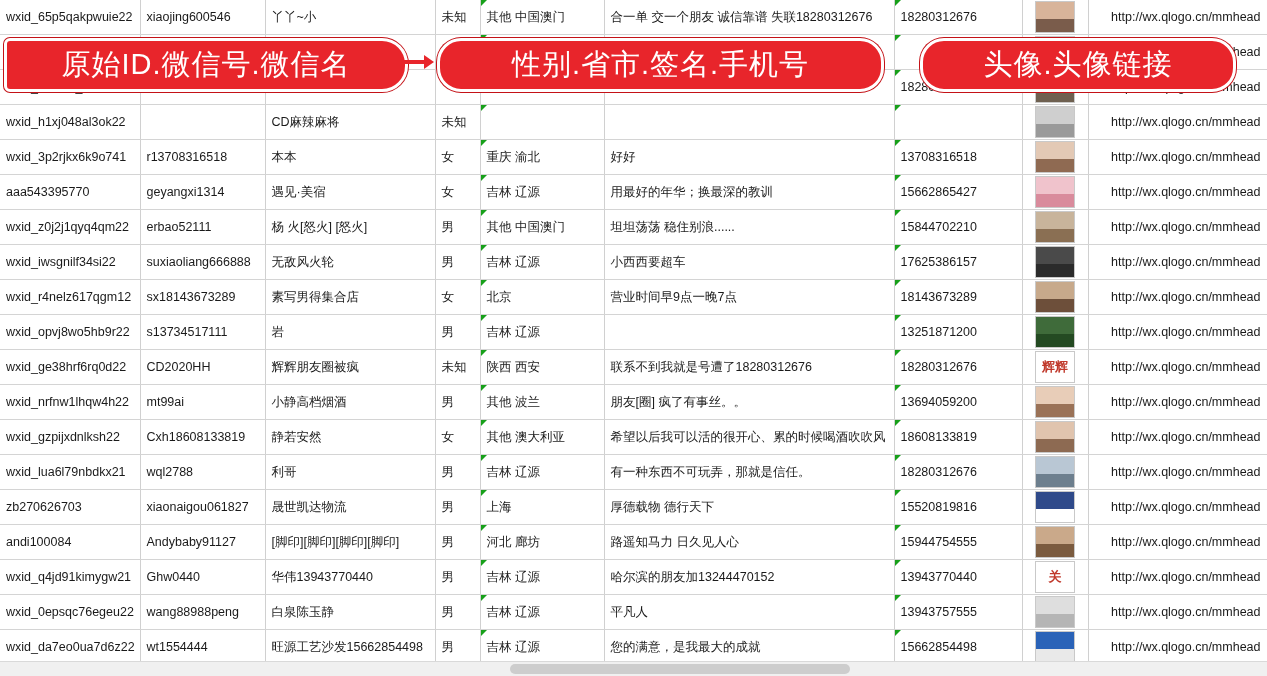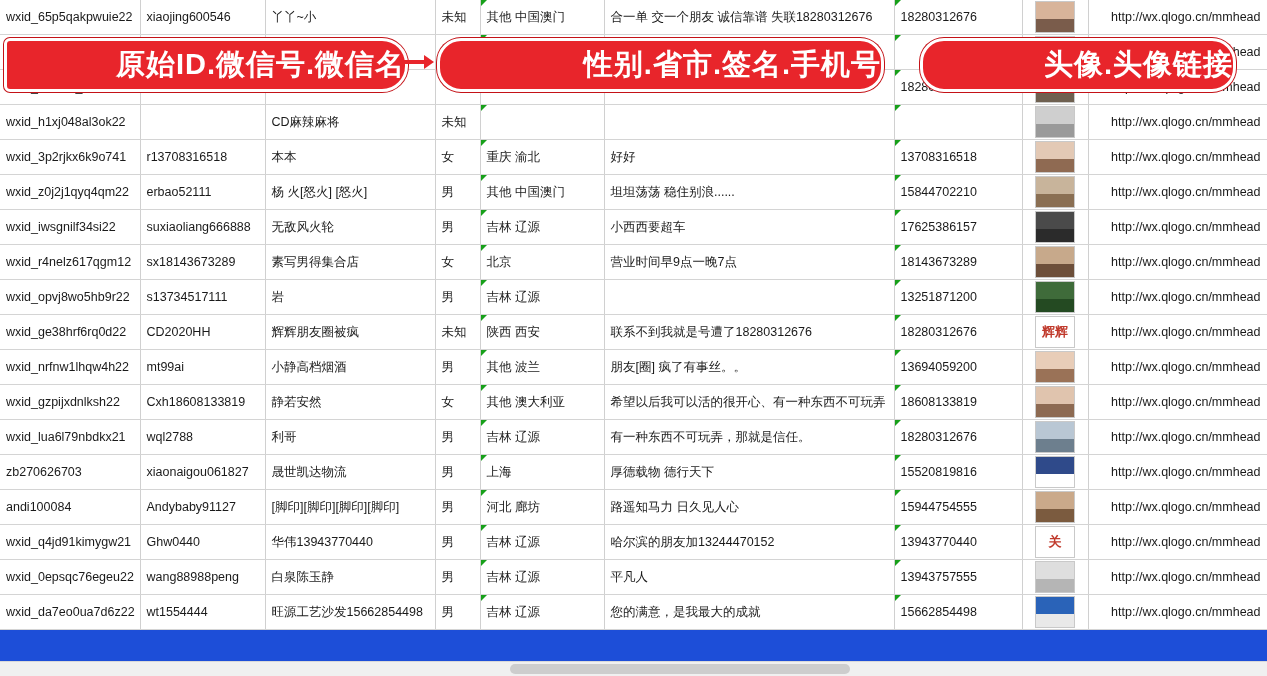--- a/index.html
+++ b/index.html
@@ -104,28 +104,28 @@
     text-align: center;
     font-size: 13px;
     font-weight: bold;
     color: #c0392b;
   }
 
   
   .banner {
     position: absolute;
     color: #ffffff;
-    font-weight: bold;
+    font-weight: normal;
     letter-spacing: 1px;
     background: #e8252b;
     border: 3px solid #ffffff;
     box-shadow: 0 0 0 1px #c41217;
     display: flex;
     align-items: center;
-    justify-content: flex-end;
+    justify-content: center;
     border-radius: 4px;
   }
   .banner.b1 {
     left: 4px;
     top: 38px;
     width: 398px;
     height: 48px;
     font-size: 29px;
     border-radius: 6px 26px 26px 6px;
   }
@@ -279,20 +279,36 @@
           <td class="c-phone mark">13708316518</td>
           <td class="c-avatar">
             <div class="avatar">
               <div class="a-top" style="background: rgb(227, 201, 181);"></div>
               <div class="a-bot" style="background: rgb(143, 106, 82);"></div>
             </div>
           </td>
           <td class="c-link">http://wx.qlogo.cn/mmhead</td>
         </tr>
         <tr>
+          <td class="c-id">aaa543395770</td>
+          <td class="c-wx">geyangxi1314</td>
+          <td class="c-name">遇见·美宿</td>
+          <td class="c-gender">女</td>
+          <td class="c-region">吉林 辽源</td>
+          <td class="c-sign">用最好的年华；换最深的教训</td>
+          <td class="c-phone mark">15662865427</td>
+          <td class="c-avatar">
+            <div class="avatar">
+              <div class="a-top" style="background: rgb(240, 195, 204);"></div>
+              <div class="a-bot" style="background: rgb(217, 139, 156);"></div>
+            </div>
+          </td>
+          <td class="c-link">http://wx.qlogo.cn/mmhead</td>
+        </tr>
+        <tr>
           <td class="c-id">wxid_z0j2j1qyq4qm22</td>
           <td class="c-wx">erbao52111</td>
           <td class="c-name">杨 火[怒火] [怒火]</td>
           <td class="c-gender">男</td>
           <td class="c-region">其他 中国澳门</td>
           <td class="c-sign">坦坦荡荡 稳住别浪......</td>
           <td class="c-phone mark">15844702210</td>
           <td class="c-avatar">
             <div class="avatar">
               <div class="a-top" style="background: rgb(200, 180, 155);"></div>
@@ -381,21 +397,21 @@
             </div>
           </td>
           <td class="c-link">http://wx.qlogo.cn/mmhead</td>
         </tr>
         <tr>
           <td class="c-id">wxid_gzpijxdnlksh22</td>
           <td class="c-wx">Cxh18608133819</td>
           <td class="c-name">静若安然</td>
           <td class="c-gender">女</td>
           <td class="c-region">其他 澳大利亚</td>
-          <td class="c-sign">希望以后我可以活的很开心、有一种东西不可玩弄</td>
+          <td class="c-sign">希望以后我可以活的很开心、累的时候喝酒吹吹风</td>
           <td class="c-phone mark">18608133819</td>
           <td class="c-avatar">
             <div class="avatar">
               <div class="a-top" style="background: rgb(224, 196, 174);"></div>
               <div class="a-bot" style="background: rgb(141, 106, 82);"></div>
             </div>
           </td>
           <td class="c-link">http://wx.qlogo.cn/mmhead</td>
         </tr>
         <tr>

